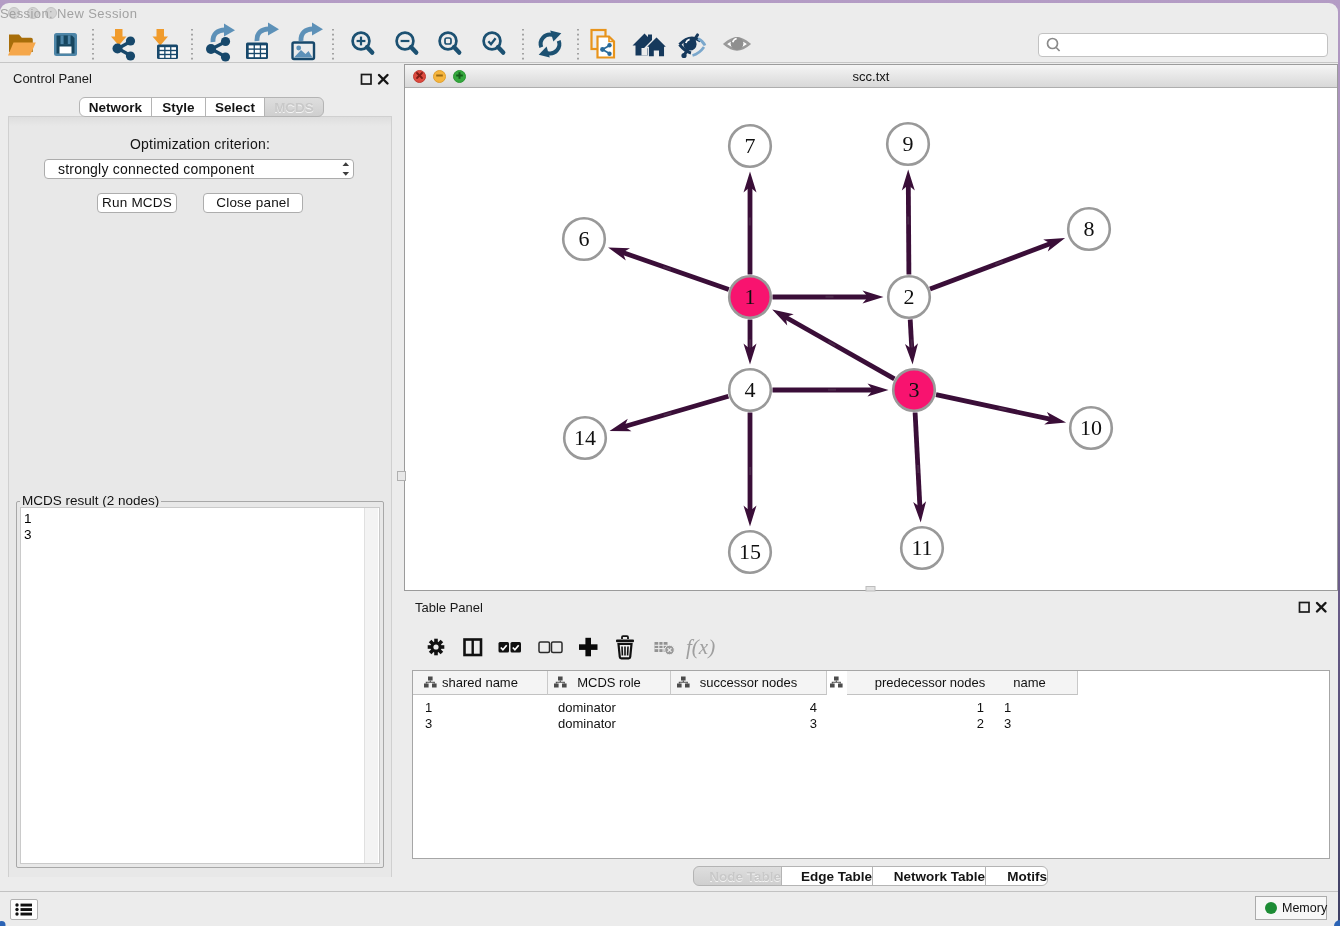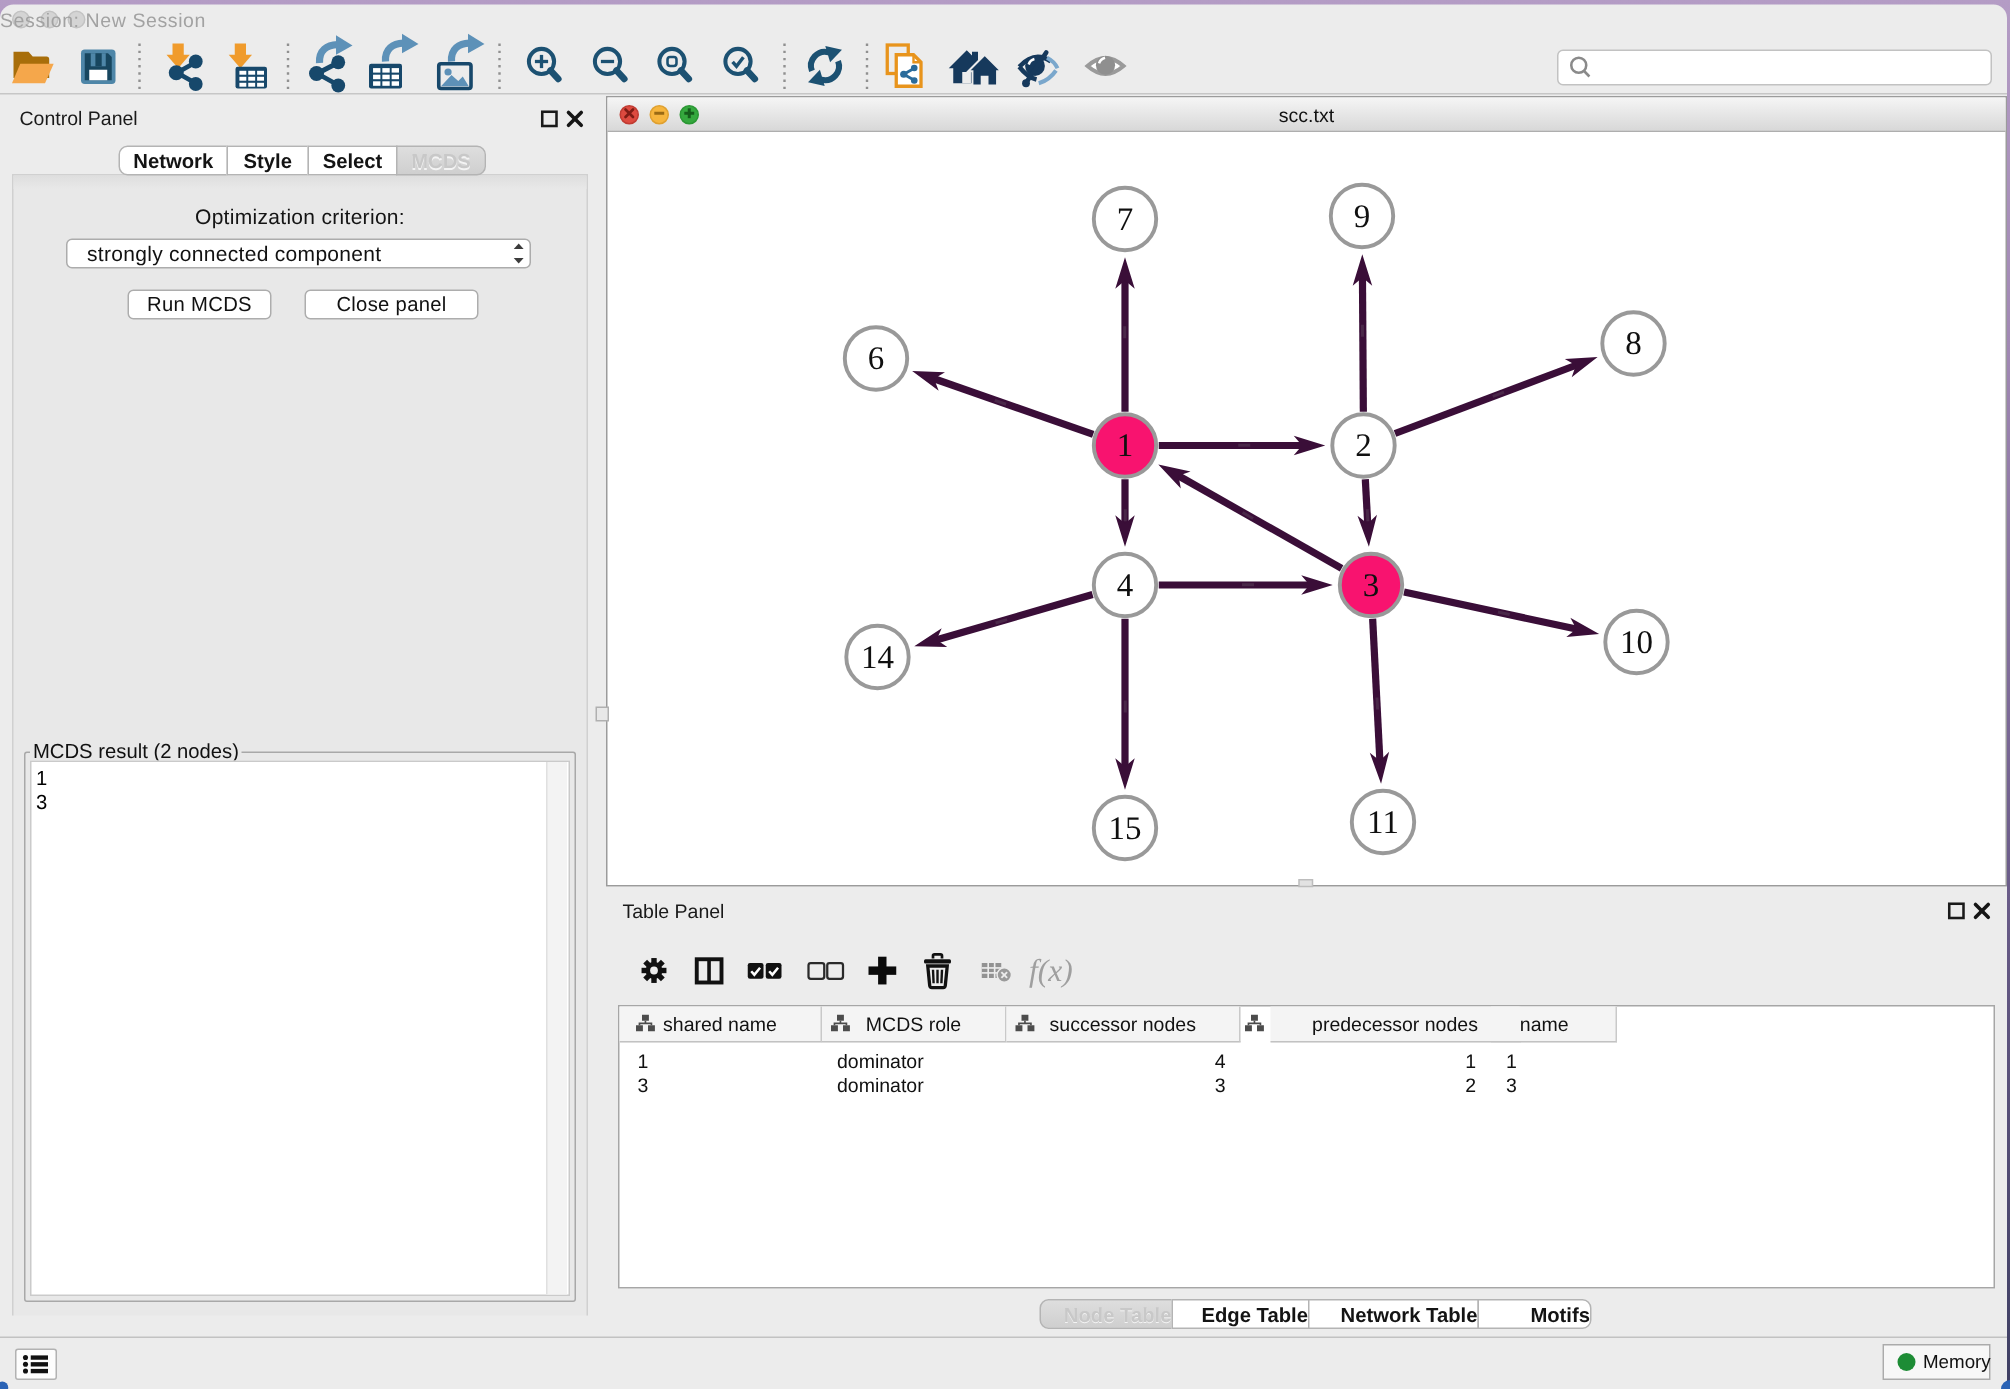--- a/index.html
+++ b/index.html
@@ -58,22 +58,22 @@
 
 <div id="cptitle">Control Panel</div>
 <div id="cpanel"></div>
 <div class="abs" style="left:9px; top:117px; width:382px; height:9px; background:linear-gradient(#dedede,#e8e8e8); z-index:1;"></div>
 <div class="tab" style="left:79px; width:73px; border-radius:6px 0 0 6px;">Network</div>
 <div class="tab" style="left:151px; width:55px;">Style</div>
 <div class="tab" style="left:205px; width:60px;">Select</div>
 <div class="tab" style="left:264px; width:60px; border-radius:0 6px 6px 0; background:linear-gradient(#dedede,#cfcfcf); color:#c8c8c8; text-shadow:0 1px 0 #f4f4f4;">MCDS</div>
 <div id="optlabel">Optimization criterion:</div>
 <div id="combo">strongly connected component</div>
-<div class="btn" style="left:85px; width:96px;">Run MCDS</div>
-<div class="btn" style="left:203px; width:116px;">Close panel</div>
+<div class="btn" style="left:97px; width:80px;">Run MCDS</div>
+<div class="btn" style="left:203px; width:100px;">Close panel</div>
 <div id="fieldset"></div>
 <div id="legend">MCDS result (2 nodes)</div>
 <div id="resultbox">
   <div style="position:absolute; left:3px; top:3px; font-size:13.5px; color:#000; line-height:16px;">1<br>3</div>
   <div id="scrolltrack"></div>
 </div>
 
 <div id="netwin">
   <div id="nettitle">
     <div class="mac" style="left:8px; background:#dd4a3f; border:1px solid #c03b32;"></div>
@@ -172,21 +172,21 @@
   <div class="td" style="left:591px; top:29px;">1</div>
   <div class="td" style="left:12px; top:45px;">3</div>
   <div class="td" style="left:145px; top:45px;">dominator</div>
   <div class="td" style="left:394px; top:45px; width:10px; text-align:right;">3</div>
   <div class="td" style="left:561px; top:45px; width:10px; text-align:right;">2</div>
   <div class="td" style="left:591px; top:45px;">3</div>
 </div>
 <div class="btab" style="left:693px; width:89px; border-radius:6px 0 0 6px; background:linear-gradient(#dedede,#cfcfcf); color:#c8c8c8; text-shadow:0 1px 0 #f4f4f4;">Node Table</div>
 <div class="btab" style="left:781px; width:92px;">Edge Table</div>
 <div class="btab" style="left:872px; width:114px;">Network Table</div>
-<div class="btab" style="left:985px; width:76px; border-radius:0 6px 6px 0;">Motifs</div>
+<div class="btab" style="left:985px; width:63px; border-radius:0 6px 6px 0;">Motifs</div>
 
 <div id="statusbar"></div>
 <div id="listbtn"></div>
 <div id="membtn">
     <span id="memdot"></span>
     <span>Memory</span>
   </div>
 <svg id="overlay" width="1340" height="926" viewBox="0 0 1340 926" style="position:absolute; left:0; top:0; z-index:50; pointer-events:none;">
 <line x1="93" y1="29" x2="93" y2="61" stroke="#909090" stroke-width="1.6" stroke-dasharray="1.6,3.2"></line>
 <line x1="192" y1="29" x2="192" y2="61" stroke="#909090" stroke-width="1.6" stroke-dasharray="1.6,3.2"></line>

